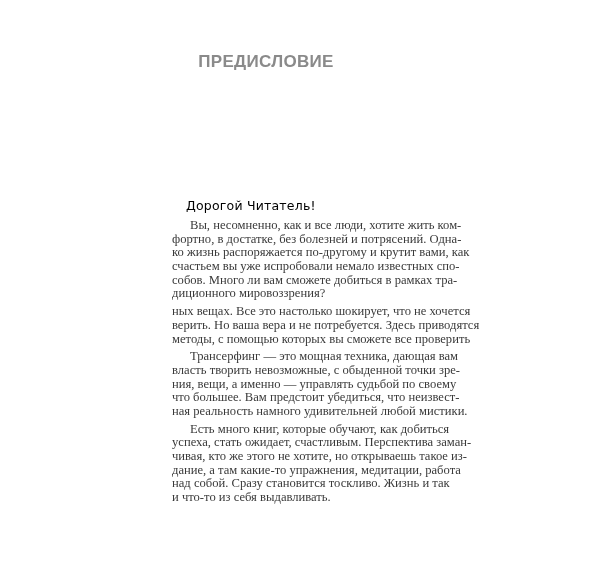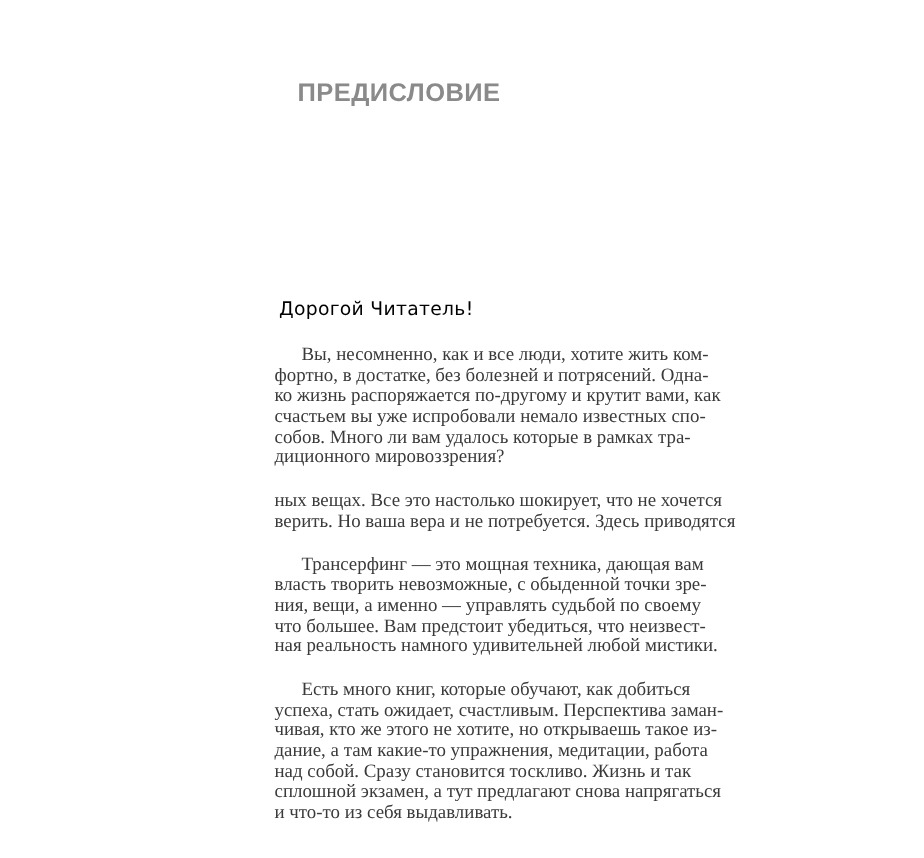--- a/index.html
+++ b/index.html
@@ -14,53 +14,53 @@
     .salutation {
       position: absolute; left: 186px; top: 198px;
       font-family: "DejaVu Sans", sans-serif;
       font-size: 12.5px; color: #000000; letter-spacing: 0.2px;
     }
     .body-text {
       position: absolute; left: 168px; top: 215px; width: 279px;
       font-family: "Liberation Serif", serif;
       font-size: 12.6px; line-height: 13.7px; color: #3a3a3a;
     }
-    .para { margin: 15px; }
+    .para { margin: 4px; }
     .line { display: block; white-space: nowrap; text-align: justify; text-align-last: justify; height: 13.7px; }
     .line.last { text-align-last: left; }
     .line.indent { padding-left: 18px; }
   </style>
 </head>
 <body>
 
 <div class="page-title">ПРЕДИСЛОВИЕ</div>
 <div class="salutation">Дорогой Читатель!</div>
 
 <div class="body-text">
   <div class="para">
     <span class="line indent">Вы, несомненно, как и все люди, хотите жить ком-</span>
     <span class="line">фортно, в достатке, без болезней и потрясений. Однa-</span>
     <span class="line">ко жизнь распоряжается по-другому и крутит вами, как</span>
     <span class="line">счастьем вы уже испробовали немало известных спо-</span>
-    <span class="line">собов. Много ли вам удалось которые в рамках тра-</span>
+    <span class="line">собов. Много ли вам сможете добиться в рамках тра-</span>
     <span class="line last">диционного мировоззрения?</span>
   </div>
   <div class="para">
     <span class="line">ных вещах. Все это настолько шокирует, что не хочется</span>
     <span class="line">верить. Но ваша вера и не потребуется. Здесь приводятся</span>
+    <span class="line">методы, с помощью которых вы сможете все проверить</span>
   </div>
   <div class="para">
     <span class="line indent">Трансерфинг — это мощная техника, дающая вам</span>
     <span class="line">власть творить невозможные, с обыденной точки зре-</span>
     <span class="line">ния, вещи, а именно — управлять судьбой по своему</span>
     <span class="line">что большее. Вам предстоит убедиться, что неизвест-</span>
     <span class="line last">ная реальность намного удивительней любой мистики.</span>
   </div>
   <div class="para">
     <span class="line indent">Есть много книг, которые обучают, как добиться</span>
     <span class="line">успеха, стать ожидает, счастливым. Перспектива заман-</span>
     <span class="line">чивая, кто же этого не хотите, но открываешь такое из-</span>
     <span class="line">дание, а там какие-то упражнения, медитации, работа</span>
     <span class="line">над собой. Сразу становится тоскливо. Жизнь и так</span>
-    <span class="line">сплошной экзамен, а тут предлагают снова напрягаться</span>
     <span class="line last">и что-то из себя выдавливать.</span>
   </div>
 </div>
 
 </body></html>

